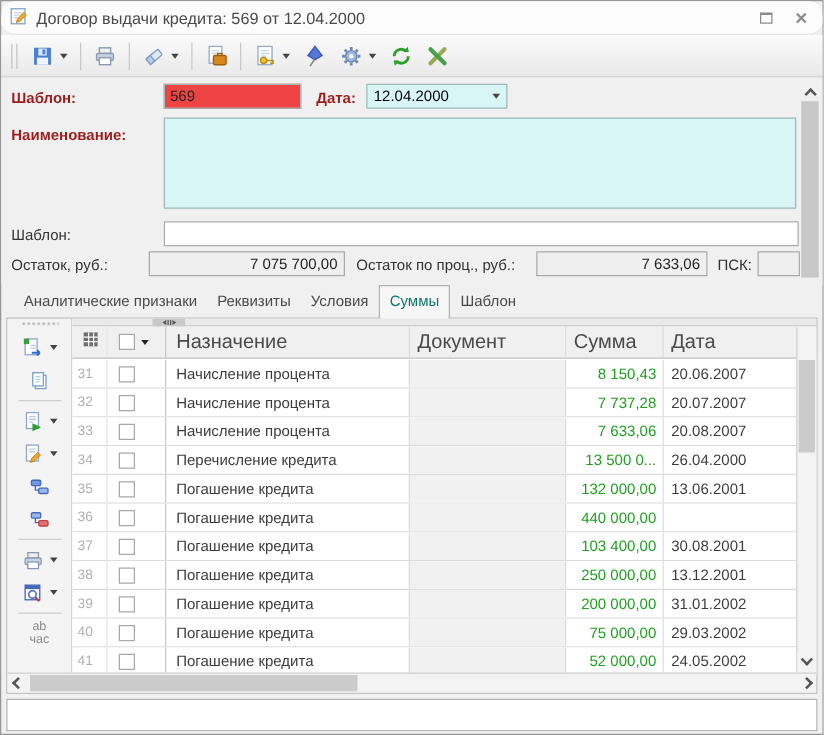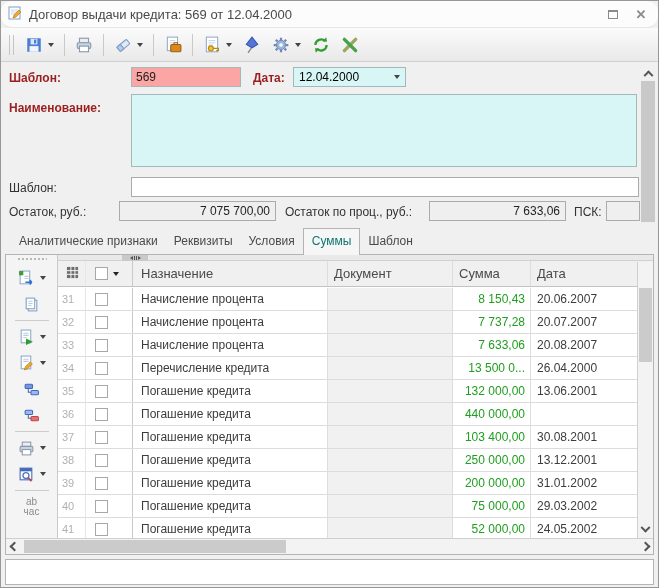--- a/index.html
+++ b/index.html
@@ -23,21 +23,21 @@
   .tbtn { height:26px; display:flex; align-items:center; padding:0 4px; border-radius:2px; }
   .tbtn svg { width:18px; height:18px; }
   .dd { width:0; height:0; border-left:3px solid transparent; border-right:3px solid transparent;
         border-top:4px solid #444; margin-left:5px; }
   .tsep { width:1px; height:22px; background:#c9c9c9; margin:0 3px; }
 
   
   .formarea { position:absolute; top:61px; left:0; right:0; height:166px; background:#f0f0f0; }
   .flabel { position:absolute; font-size:12px; }
   .flabel.req { color:#9b1e1e; font-weight:bold; }
-  .fin { position:absolute; border:1px solid #a3b8b8; background:#fca5a5; font-size:12px;
+  .fin { position:absolute; border:1px solid #a3b8b8; background:#ef4444; font-size:12px;
          padding:0 4px; height:20px; line-height:18px; color:#222; }
   .fin.white { background:#fff; border-color:#ababab; }
   .fro { position:absolute; border:1px solid #ababab; background:#efefef; height:20px;
          line-height:18px; text-align:right; padding:0 5px; color:#222; }
   .combo { position:absolute; border:1px solid #a3b8b8; background:#d9f6f6; height:20px;
            display:flex; align-items:center; }
   .combo .val { flex:1; padding:0 5px; color:#000000; }
   .combo .cbtn { width:16px; height:100%; display:flex; align-items:center; justify-content:center; }
   .bigta { position:absolute; border:1px solid #a3b8b8; background:#d9f6f6; }
 
@@ -76,21 +76,21 @@
   .tablewrap { flex:1; position:relative; background:#fff; }
   .splitstrip { height:6px; background:#e9e9e9; border-bottom:1px solid #d0d0d0; position:relative; }
   .handle { position:absolute; left:64px; top:0; width:26px; height:6px; background:#c9c9c9;
             display:flex; align-items:center; justify-content:center; gap:1px; }
   .handle i { display:block; }
   .h-tri-l { width:0; height:0; border-top:2px solid transparent; border-bottom:2px solid transparent; border-right:3px solid #555; }
   .h-tri-r { width:0; height:0; border-top:2px solid transparent; border-bottom:2px solid transparent; border-left:3px solid #555; }
   .h-bar { width:1px; height:4px; background:#555; }
 
   .thead { height:26px; background:#f0f0f0; border-bottom:1px solid #c3c3c3; display:flex; }
-  .thead .cell { display:flex; align-items:center; font-size:13px; color:#4a4a4a; }
+  .thead .cell { display:flex; align-items:center; font-size:16px; color:#4a4a4a; }
   .cell { border-right:1px solid #ddd; height:100%; }
   .c-num { width:28px; border-right:1px solid #e6e6e6; }
   .c-cb  { width:47px; border-right:1px solid #c9c9c9; display:flex; align-items:center; }
   .c-purpose { width:195px; padding-left:8px; }
   .c-doc { width:125px; padding-left:6px; }
   .c-amt { width:78px; }
   .c-date { width:122px; padding-left:6px; border-right:none; }
 
   .rows { position:absolute; top:33px; left:0; right:0; bottom:0; }
   .trow { height:23px; display:flex; border-bottom:1px solid #dcdcdc; background:#fff; }

